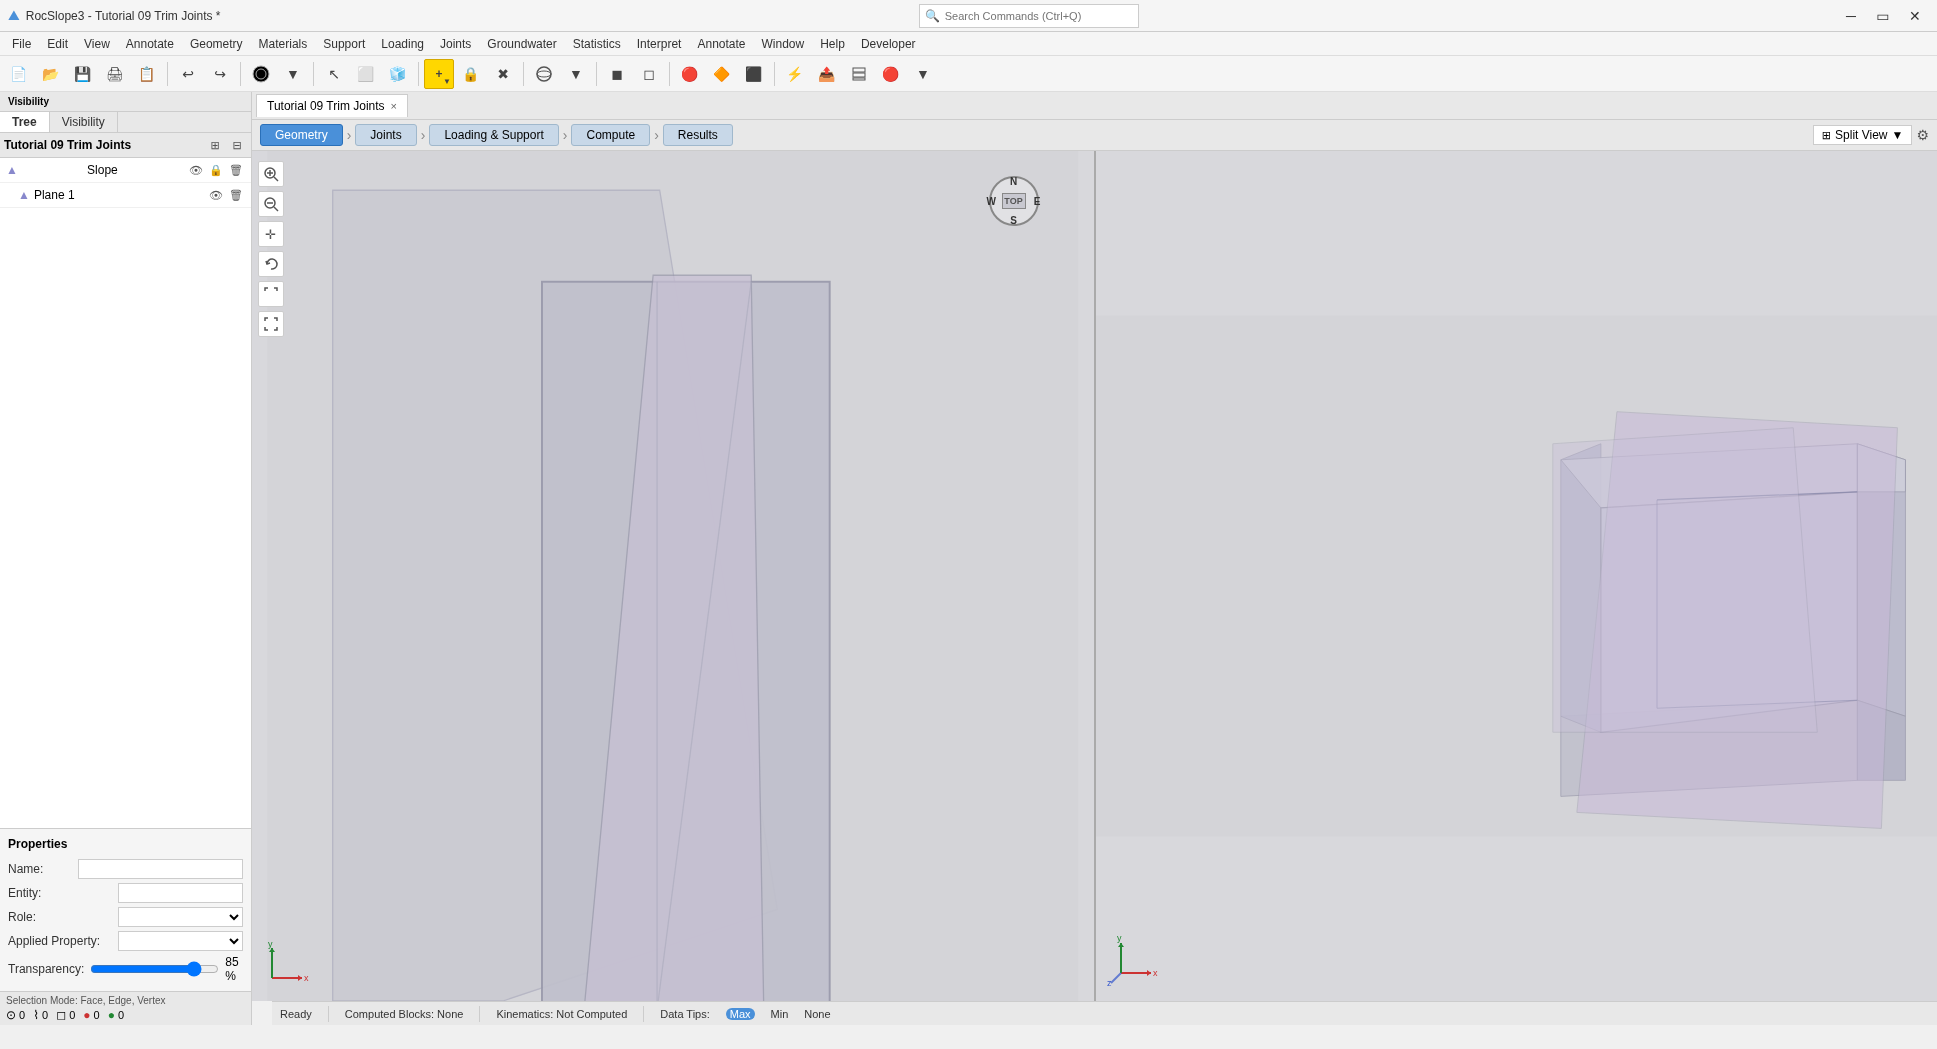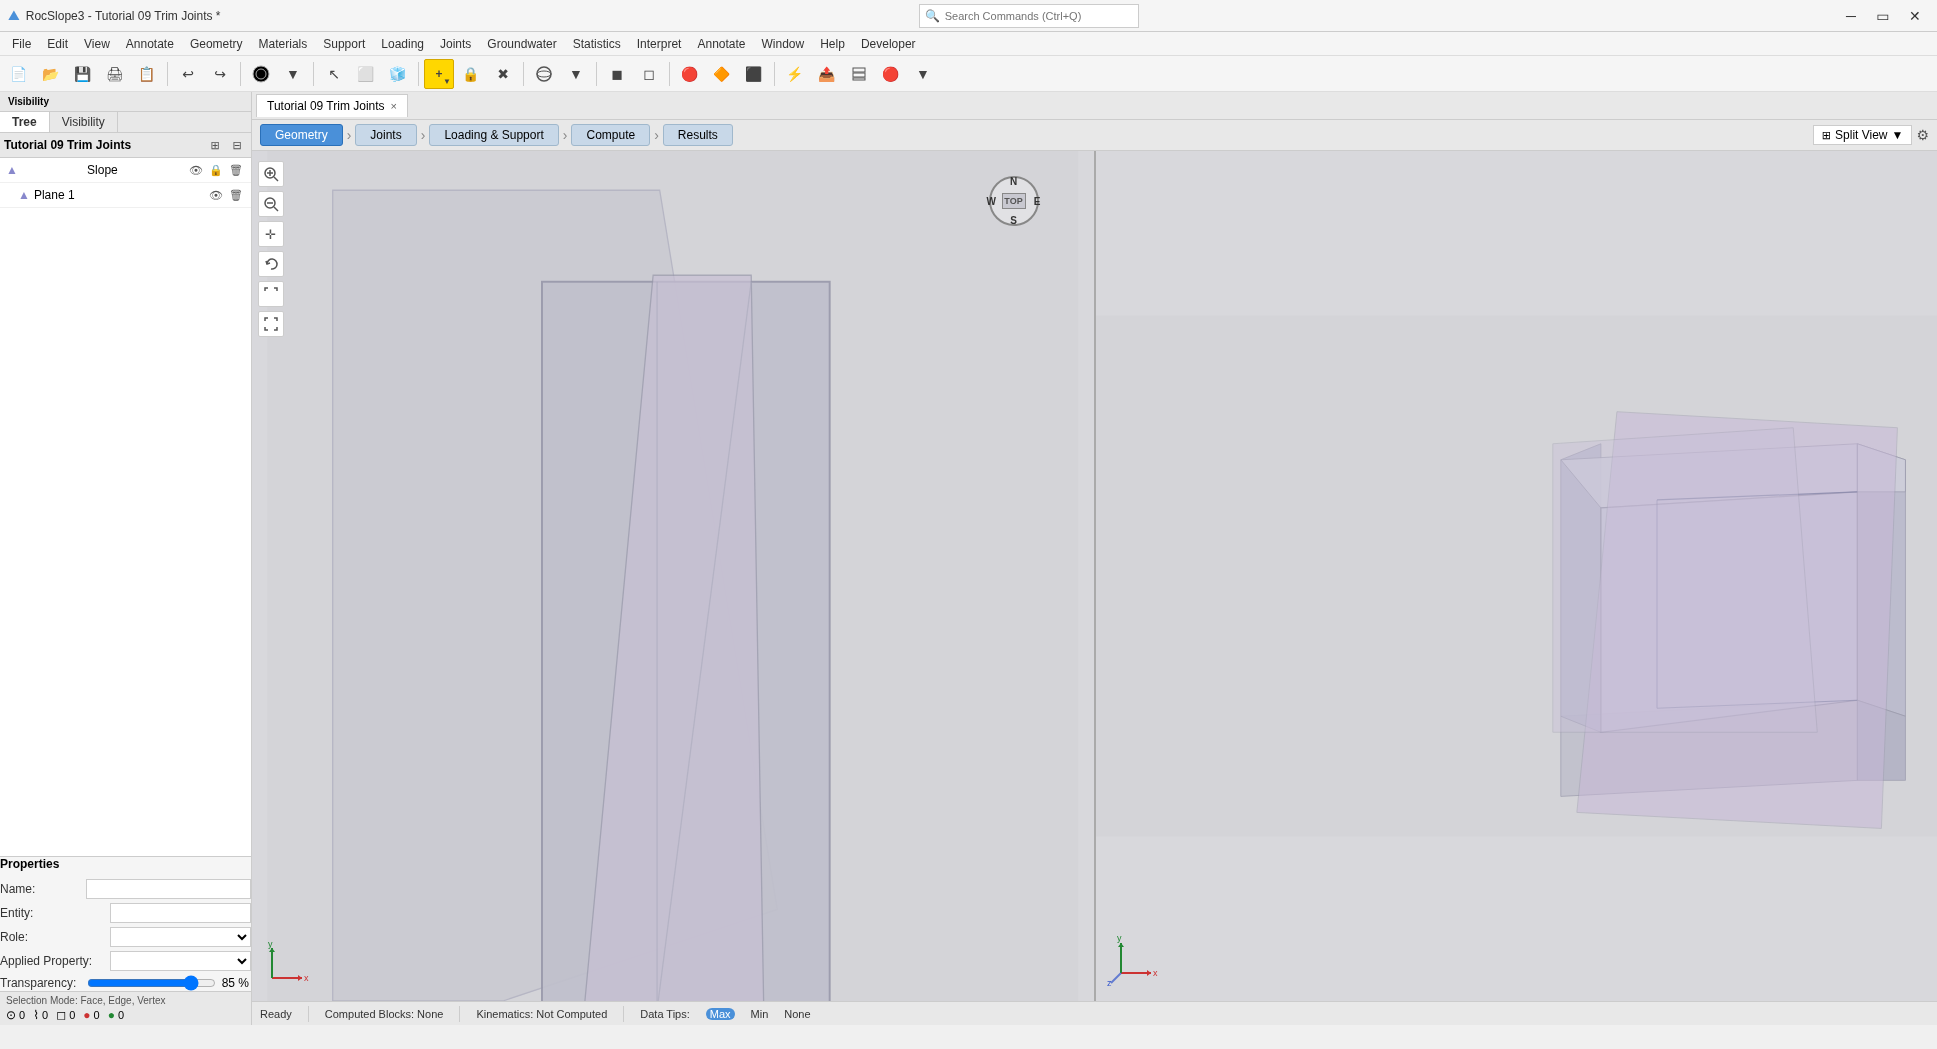--- a/index.html
+++ b/index.html
@@ -90,21 +90,21 @@
     }
     .tree-item-actions { display: flex; gap: 2px; }
     .tree-action-btn {
       width: 18px; height: 18px; background: none; border: none;
       cursor: pointer; font-size: 11px; color: #555;
       display: flex; align-items: center; justify-content: center;
     }
 
     
     #properties-panel {
-      border-top: 1px solid #ccc; 
+      border-top: 1px solid #ccc; padding: 8px;
       background: #f5f5f5;
     }
     #properties-title { font-weight: bold; font-size: 12px; margin-bottom: 8px; }
     .prop-row {
       display: flex; align-items: center; margin-bottom: 4px;
     }
     .prop-label { width: 110px; font-size: 12px; color: #333; }
     .prop-value {
       flex: 1; font-size: 12px; background: white; border: 1px solid #ccc;
       padding: 1px 4px; height: 20px;
@@ -213,21 +213,21 @@
       position: absolute; bottom: 10px; left: 10px; z-index: 10;
     }
 
     
     .viewport-geometry { position: absolute; inset: 0; }
 
     
     #statusbar {
       display: flex; align-items: center; background: #e8e8e8;
       border-top: 1px solid #ccc; padding: 2px 8px; font-size: 11px; color: #333;
-      height: 24px; gap: 16px;
+      height: 24px; gap: 16px; margin-left: 20px;
     }
     .status-separator { width: 1px; height: 16px; background: #ccc; }
     .status-highlight { background: #4a90d9; color: white; padding: 0 4px; border-radius: 6px; }
   </style>
 </head>
 <body>
 
 <div id="titlebar">
   <div id="titlebar-left">
     <span style="font-size:14px; color:#4a90d9;">⛰</span>

